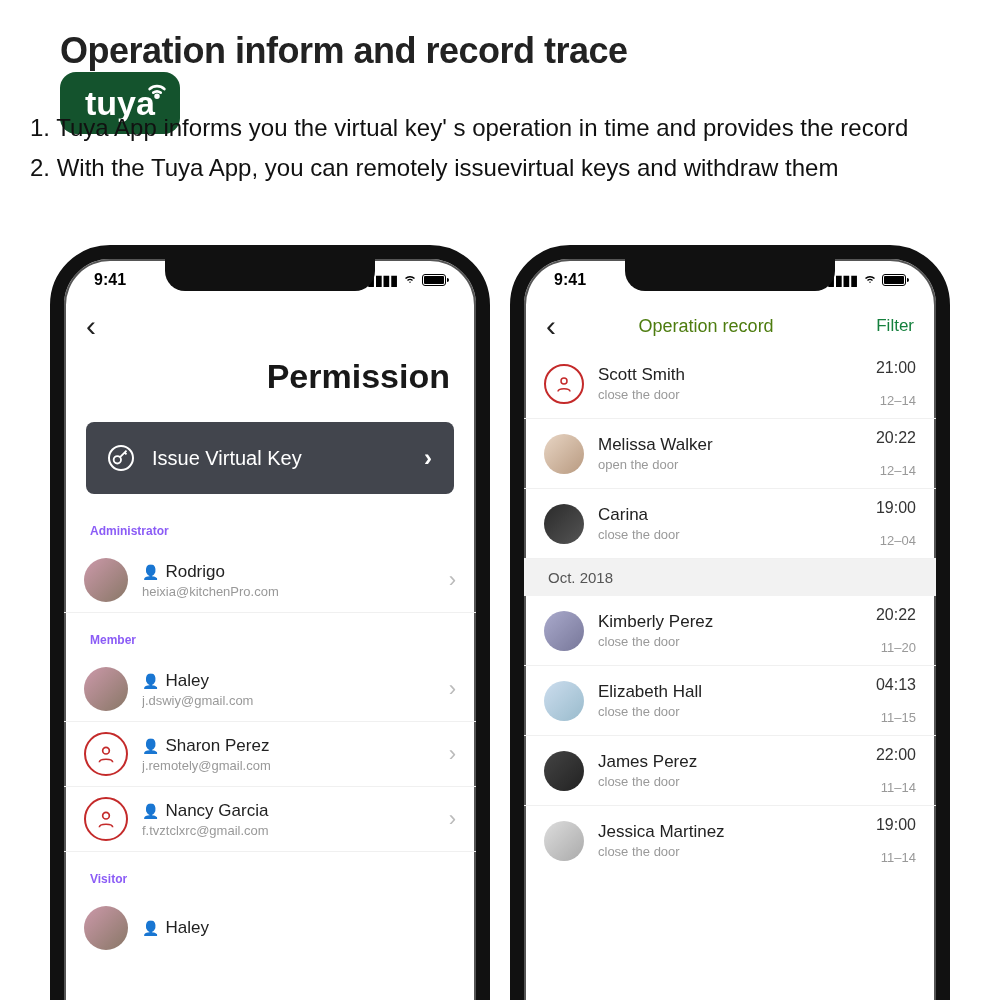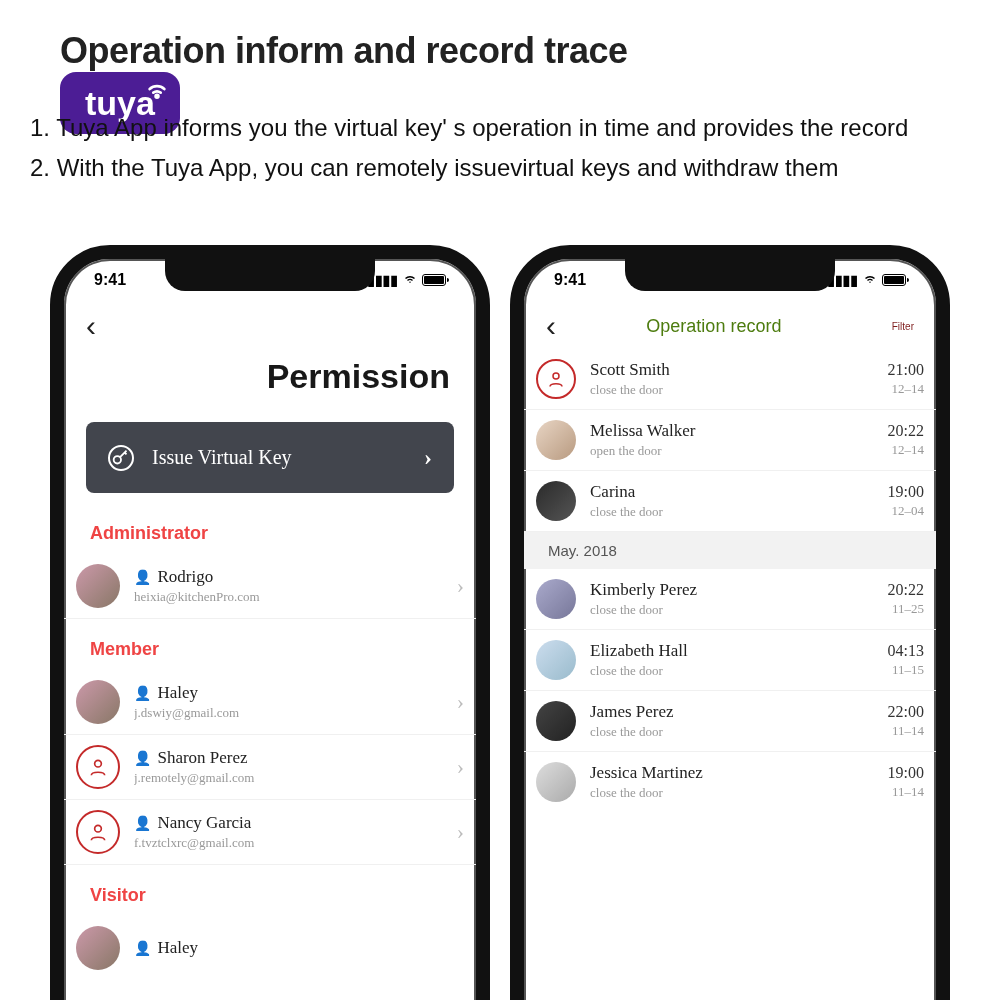--- a/index.html
+++ b/index.html
@@ -11,21 +11,21 @@
     position: relative;
     overflow: hidden;
   }
   .header {
     position: absolute;
     top: 30px; left: 60px; right: 60px;
     display: flex; justify-content: space-between; align-items: flex-start; flex-direction: column;
   }
   .header h1 { font-size: 36px; font-weight: 700; color: #222; letter-spacing: -0.5px; }
   .tuya-badge {
-    width: 120px; height: 62px; background: #4c1d95; border-radius: 16px;
+    width: 120px; height: 62px; background: #14532d; border-radius: 16px;
     display: flex; align-items: center; justify-content: center;
     color: #fff; font-size: 34px; font-weight: 600; position: relative;
   }
   .tuya-badge .wifi {
     position: absolute; right: 12px; top: 6px; font-size: 20px;
   }
   .bullets {
     position: absolute; top: 110px; left: 30px; right: 30px;
     font-size: 24px; color: #111; font-weight: 500; line-height: 1.5;
   }
@@ -50,57 +50,56 @@
     height: 42px; display: flex; justify-content: space-between; align-items: center;
     padding: 0 30px; font-size: 16px; font-weight: 600; color: #000;
   }
   .status-icons { display: flex; gap: 4px; align-items: center; font-size: 14px; }
   .battery { width: 24px; height: 12px; border: 1.5px solid #000; border-radius: 3px; position: relative; }
   .battery::after { content:""; position:absolute; right:-4px; top:3px; width:2px; height:4px; background:#000; border-radius:0 2px 2px 0;}
   .battery::before { content:""; position:absolute; left:1px; top:1px; right:1px; bottom:1px; background:#000; border-radius:1px;}
   .nav { padding: 8px 22px 6px; display: flex; align-items: center; }
   .back { font-size: 30px; color: #222; font-weight: 300; }
   .nav-title { flex:1; text-align:center; font-size:18px; font-weight:500; color:#4d7c0f; margin-left:-20px;}
-  .nav-right { font-size: 10px; color: #7f1d1d; }
+  .nav-right { font-size: 17px; color: #15803d; }
   .page-title { padding: 8px 26px 20px; font-size: 34px; font-weight: 700; color: #181818; text-align: right; }
   .big-card {
     margin: 6px 22px 24px; padding: 22px 22px; background: #42454d;
-    border-radius: 8px; display: flex; align-items: center; color: #fff; font-family: Liberation Serif, serif;
+    border-radius: 8px; display: flex; align-items: center; color: #fff;
   }
   .key-ico {
     width: 26px; height: 26px; border: 2px solid #fff; border-radius: 50%;
     display: flex; align-items: center; justify-content: center; font-size: 14px;
   }
   .big-card .lbl { flex:1; margin-left: 18px; font-size: 20px; font-weight: 500;}
   .big-card .chev { font-size: 24px; font-weight: 600; }
-  .section-lbl { padding: 6px 26px 10px; font-size: 18px; font-weight: 600; color: #ef4444; }
+  .section-lbl { padding: 6px 26px 10px; font-size: 12px; font-weight: 600; color: #8b5cf6; }
   .row {
-    display: flex; align-items: center; padding: 10px 12px;
+    display: flex; align-items: center; padding: 10px 20px;
     border-bottom: 1px solid #f0f0f0;
-    font-family: Liberation Serif, serif;
   }
   .row:last-child { border-bottom: none; }
   .avatar {
     width: 44px; height: 44px; border-radius: 50%; background: #ccc;
     flex-shrink: 0; display:flex; align-items:center; justify-content:center;
     overflow: hidden;
   }
   .avatar.outline {
     background: #fff; border: 2px solid #c42a2a; color: #c42a2a;
   }
   .avatar.small { width: 40px; height: 40px; }
   .avatar svg { width: 50%; height: 50%; }
   .row-body { flex:1; margin-left: 14px; min-width: 0; }
   .row-name { font-size: 17px; color: #222; display: flex; align-items: center; gap: 6px; }
   .row-name .pi { color: #2f7de4; font-size: 14px; }
   .row-sub { font-size: 13px; color: #999; margin-top: 2px; white-space: nowrap; overflow: hidden; text-overflow: ellipsis; }
   .row-chev { font-size: 22px; color: #bbb; font-weight: 300; }
   .row-time { text-align: right; }
   .row-time .t { font-size: 16px; color: #333; }
-  .row-time .d { font-size: 13px; color: #999; margin-top: 2px; }
+  .row-time .d { font-size: 13px; color: #999; margin-top: 16px; }
   .month-hdr { background: #f2f2f2; padding: 10px 24px; font-size: 15px; color: #555; }
   .av-a { background: linear-gradient(135deg,#c9a,#876); }
   .av-b { background: linear-gradient(135deg,#e8d5c4,#b89a80); }
   .av-c { background: linear-gradient(135deg,#2a2a2a,#555); }
   .av-d { background: linear-gradient(135deg,#aac,#779); }
   .av-e { background: linear-gradient(135deg,#cde,#9bc); }
   .av-f { background: linear-gradient(135deg,#444,#222); }
   .av-g { background: linear-gradient(135deg,#ddd,#aaa); }
 </style>
 </head>
@@ -284,33 +283,33 @@
             <span>Carina</span>
           </div>
         <div class="row-sub">close the door</div>
       </div>
       <div class="row-time">
         <div class="t">19:00</div>
         <div class="d">12–04</div>
       </div>
     </div>
 
-    <div class="month-hdr">May. 2018</div>
+    <div class="month-hdr">Oct. 2018</div>
 
     <div class="row">
       <div class="avatar small av-d"></div>
       <div class="row-body">
         <div class="row-name">
             <span>Kimberly Perez</span>
           </div>
         <div class="row-sub">close the door</div>
       </div>
       <div class="row-time">
         <div class="t">20:22</div>
-        <div class="d">11–25</div>
+        <div class="d">11–20</div>
       </div>
     </div>
     <div class="row">
       <div class="avatar small av-e"></div>
       <div class="row-body">
         <div class="row-name">
             <span>Elizabeth Hall</span>
           </div>
         <div class="row-sub">close the door</div>
       </div>

